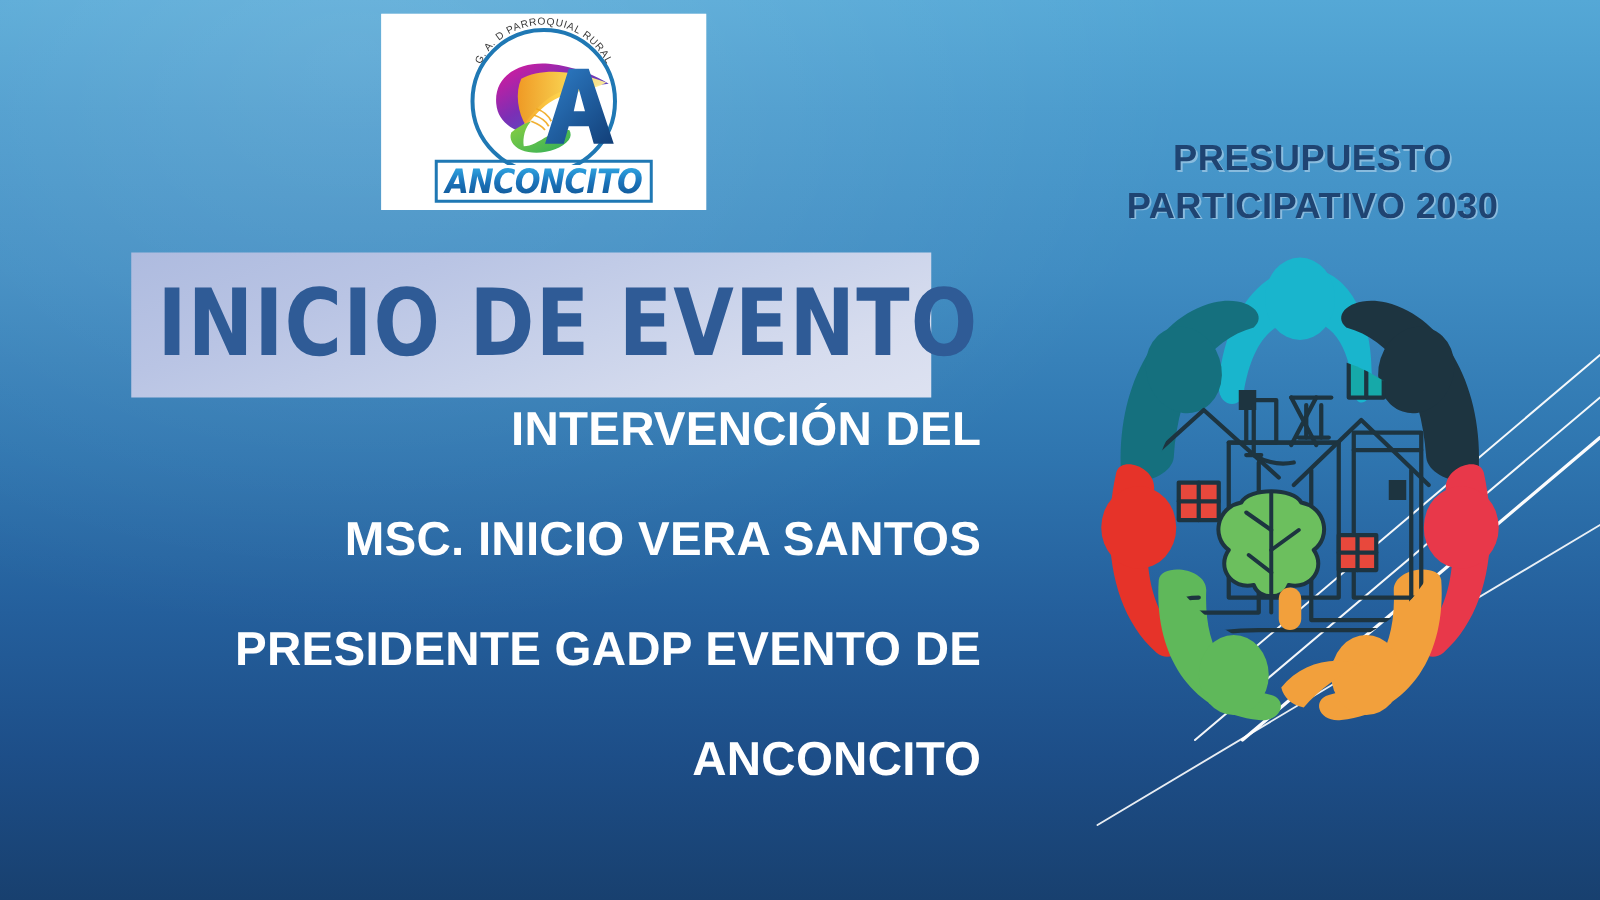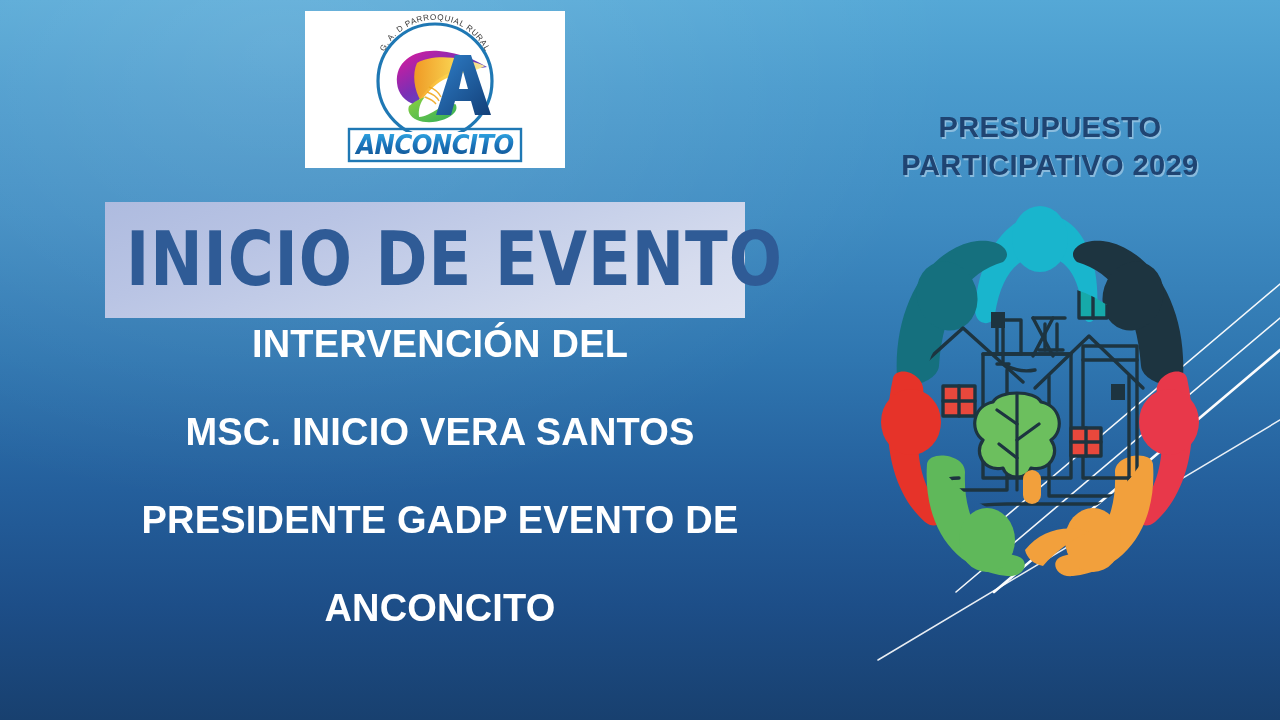--- a/index.html
+++ b/index.html
@@ -104,21 +104,21 @@
     line-height: 1;
     margin-top: -2px;
   }
 
   
   #body-lines {
     position: absolute;
     left: 95px;
     top: 325px;
     width: 690px;
-    text-align: center;
+    text-align: right;
     color: #ffffff;
   }
   .body-line {
     display: block;
     font-size: 38px;
     font-weight: bold;
     letter-spacing: 0.2px;
     line-height: 1;
     margin-bottom: 50px;
     white-space: nowrap;
@@ -210,21 +210,21 @@
       <g>
         <rect x="44" y="118" width="172" height="32" fill="none" stroke="#1f78b4" stroke-width="2.4"></rect>
         <rect x="48" y="121" width="164" height="26" fill="#ffffff"></rect>
         <text x="130" y="143" text-anchor="middle" font-family="'DejaVu Sans Condensed','Liberation Sans Narrow','Liberation Sans',sans-serif" font-size="27" font-weight="bold" font-style="italic" fill="url(#bandGrad)" letter-spacing="-0.5">ANCONCITO</text>
       </g>
     </svg>
   </div>
 
   <div id="budget-title">
     <span class="bt-line">PRESUPUESTO</span>
-    <span class="bt-line">PARTICIPATIVO 2029</span>
+    <span class="bt-line">PARTICIPATIVO 2030</span>
   </div>
 
   <div id="heading-banner">
     <span id="heading-text">INICIO DE EVENTO</span>
   </div>
 
   <div id="body-lines">
     <span class="body-line">INTERVENCIÓN DEL</span>
     <span class="body-line">MSC. INICIO VERA SANTOS</span>
     <span class="body-line">PRESIDENTE GADP EVENTO DE</span>

